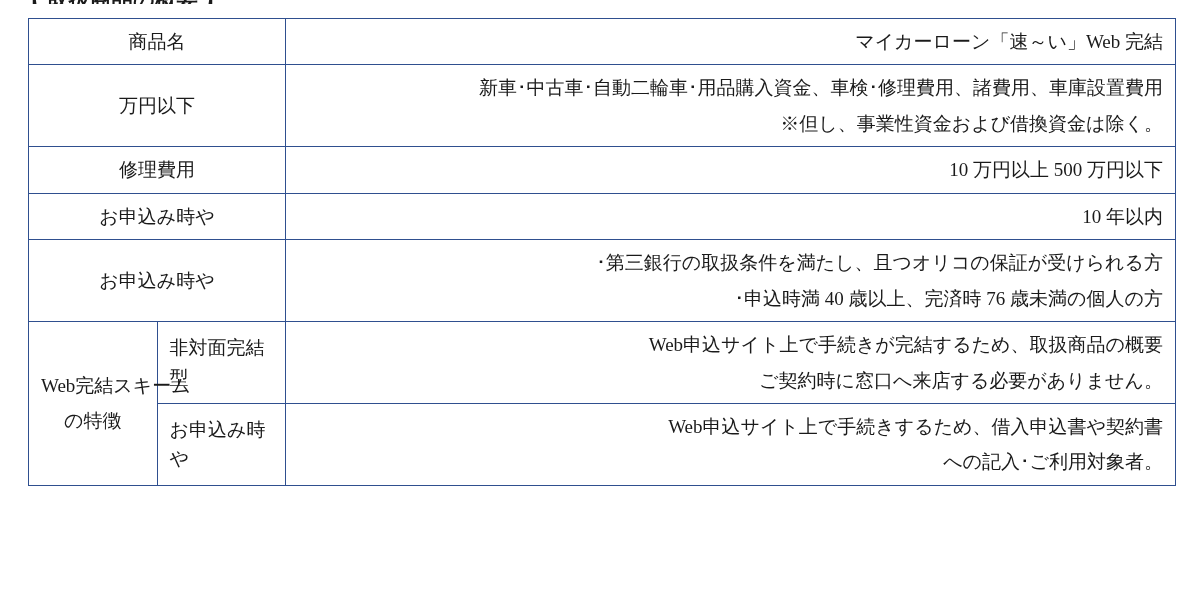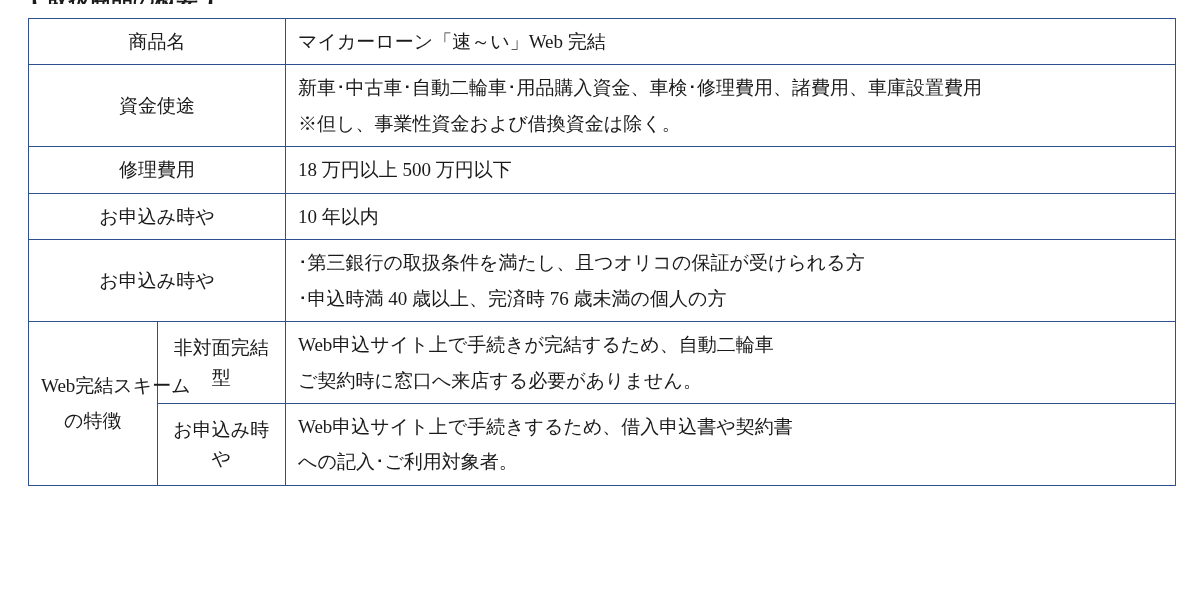--- a/index.html
+++ b/index.html
@@ -61,27 +61,27 @@
 
   td.label {
     width: 232px;
     text-align: center;
     font-size: 19px;
     padding: 10px 6px;
   }
 
   td.sublabel {
     width: 215px;
-    text-align: center;
+    text-align: left;
     font-size: 19px;
     padding: 10px 6px;
   }
 
   td.value {
-    text-align: left;
+    text-align: right;
     padding-left: 14px;
   }
 
   .line {
     display: block;
     white-space: nowrap;
   }
 
   .line + .line {
     margin-top: 6px;
@@ -107,31 +107,31 @@
       <tbody>
 
         <tr>
           <td class="label" colspan="2">商品名</td>
           <td class="value">
             <span class="line">マイカーローン「速～い」Web 完結</span>
           </td>
         </tr>
 
         <tr>
-          <td class="label" colspan="2">資金使途</td>
+          <td class="label" colspan="2">万円以下</td>
           <td class="value">
             <span class="line">新車･中古車･自動二輪車･用品購入資金、車検･修理費用、諸費用、車庫設置費用</span>
             <span class="line">※但し、事業性資金および借換資金は除く。</span>
           </td>
         </tr>
 
         <tr>
           <td class="label" colspan="2">修理費用</td>
           <td class="value">
-            <span class="line">18 万円以上  500 万円以下</span>
+            <span class="line">10 万円以上  500 万円以下</span>
           </td>
         </tr>
 
         <tr>
           <td class="label" colspan="2">お申込み時や</td>
           <td class="value">
             <span class="line">10 年以内</span>
           </td>
         </tr>
 
@@ -143,21 +143,21 @@
           </td>
         </tr>
 
         <tr>
           <td class="label label-two-line" rowspan="2">
             <span class="line">Web完結スキーム</span>
             <span class="line">の特徴</span>
           </td>
           <td class="sublabel">非対面完結型</td>
           <td class="value">
-            <span class="line">Web申込サイト上で手続きが完結するため、自動二輪車</span>
+            <span class="line">Web申込サイト上で手続きが完結するため、取扱商品の概要</span>
             <span class="line">ご契約時に窓口へ来店する必要がありません。</span>
           </td>
         </tr>
 
         <tr>
           <td class="sublabel">お申込み時や</td>
           <td class="value">
             <span class="line">Web申込サイト上で手続きするため、借入申込書や契約書</span>
             <span class="line">への記入･ご利用対象者。</span>
           </td>

